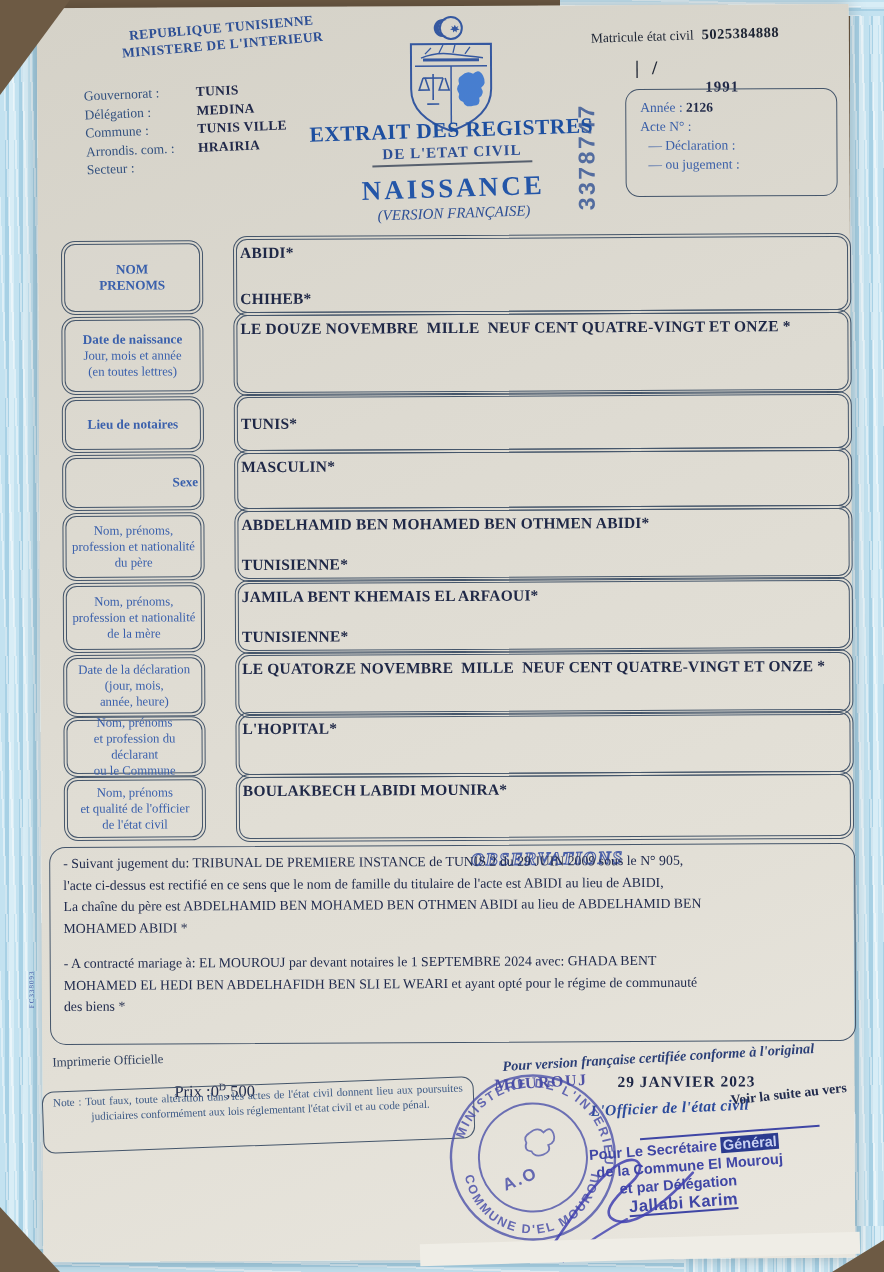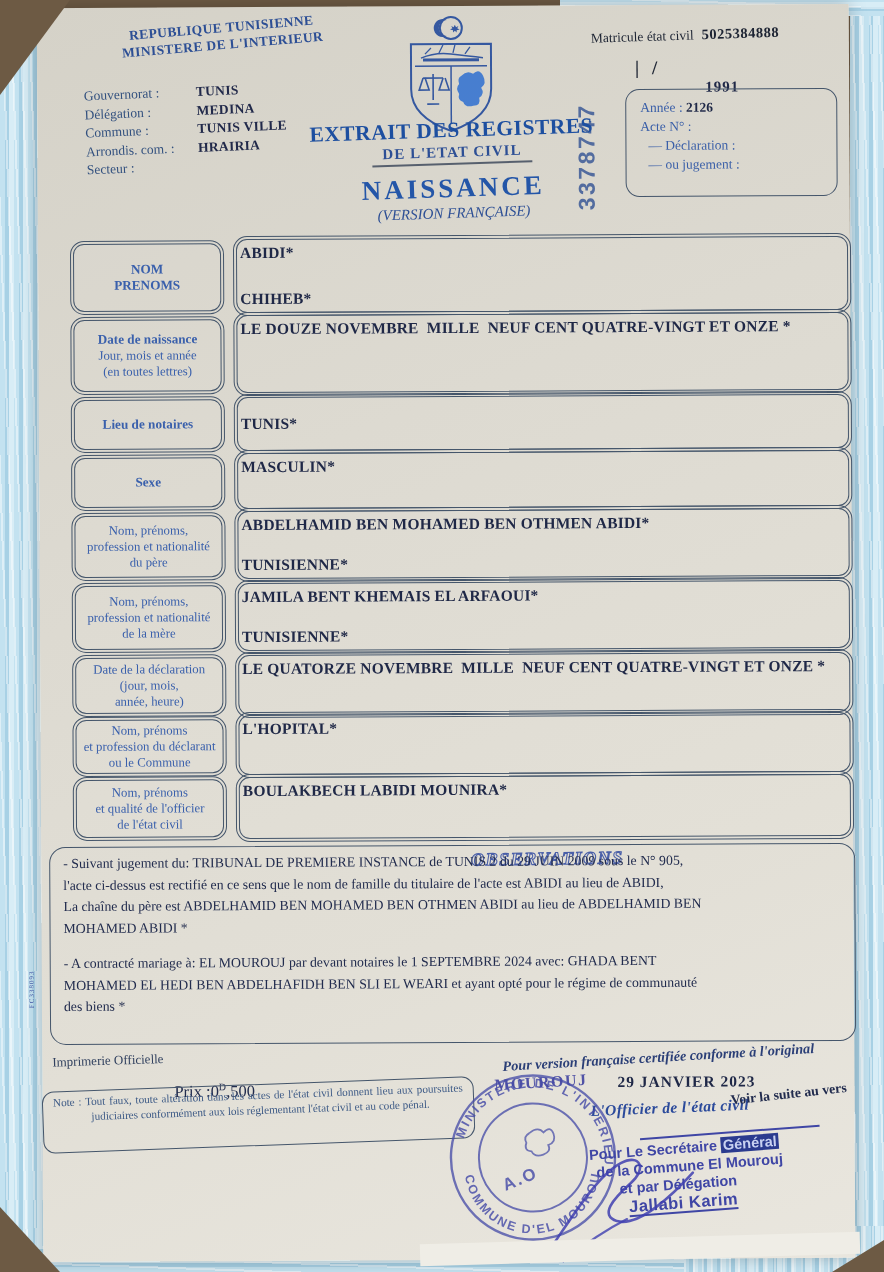--- a/index.html
+++ b/index.html
@@ -54,21 +54,21 @@
   .overyear{position:absolute;left:668px;top:74px;font-size:15px;font-weight:600;color:#1f2847;letter-spacing:1px;}
   .titleblock{position:absolute;left:250px;top:112px;width:330px;text-align:center;transform:rotate(-1.6deg);}
   .t1{font-size:21.5px;font-weight:bold;color:#1d4fa0;letter-spacing:.5px;}
   .t2{display:inline-block;font-size:15px;font-weight:bold;color:#2d4f95;letter-spacing:1px;
     border-bottom:2px solid #57606e;padding:0 10px 2px 10px;}
   .t3{margin-top:8px;font-size:27px;font-weight:bold;color:#2456a8;letter-spacing:3px;}
   .t4{font-size:15px;font-style:italic;color:#2d4f95;margin-top:1px;}
   
   .dbox{border:1.5px solid #45566b;outline:1px solid #45566b;outline-offset:2px;border-radius:11px;
     position:absolute;box-sizing:border-box;background:rgba(255,255,255,.04);}
-  .lblbox{left:35px;width:148px;display:flex;flex-direction:column;justify-content:center;
+  .lblbox{left:26px;width:136px;display:flex;flex-direction:column;justify-content:center;
     text-align:center;color:#3a60ac;font-size:12.8px;line-height:16px;padding:2px;}
   .lblbox .b{font-weight:bold;font-size:13.2px;}
   .valbox{left:198px;width:612px;display:flex;flex-direction:column;color:#1f2847;
     font-size:15.5px;font-weight:600;letter-spacing:.2px;padding:4px 6px 4px 3px;white-space:pre-wrap;}
   .valbox.two{justify-content:space-between;}
   .valbox.top{justify-content:flex-start;}
   .valbox.mid{justify-content:center;}
   
   .obsbox{position:absolute;left:8px;top:839px;width:806px;height:198px;
     border:1.5px solid #45566b;border-radius:16px;box-sizing:border-box;}
@@ -215,21 +215,21 @@
       <div>LE DOUZE NOVEMBRE  MILLE  NEUF CENT QUATRE-VINGT ET ONZE *</div>
     </div>
 
     <div class="dbox lblbox" style="top:392px;height:50px;">
       <div class="b">Lieu de notaires</div>
     </div>
     <div class="dbox valbox mid" style="top:390px;height:54px;">
       <div>TUNIS*</div>
     </div>
 
-    <div class="dbox lblbox" style="top:450px;height:50px;">
+    <div class="dbox lblbox" style="top:450px;height:50px;text-align:right;">
       <div class="b">Sexe</div>
     </div>
     <div class="dbox valbox top" style="top:446px;height:56px;">
       <div>MASCULIN*</div>
     </div>
 
     <div class="dbox lblbox" style="top:508px;height:62px;">
       <div>Nom, prénoms,</div>
       <div>profession et nationalité</div>
       <div>du père</div>

